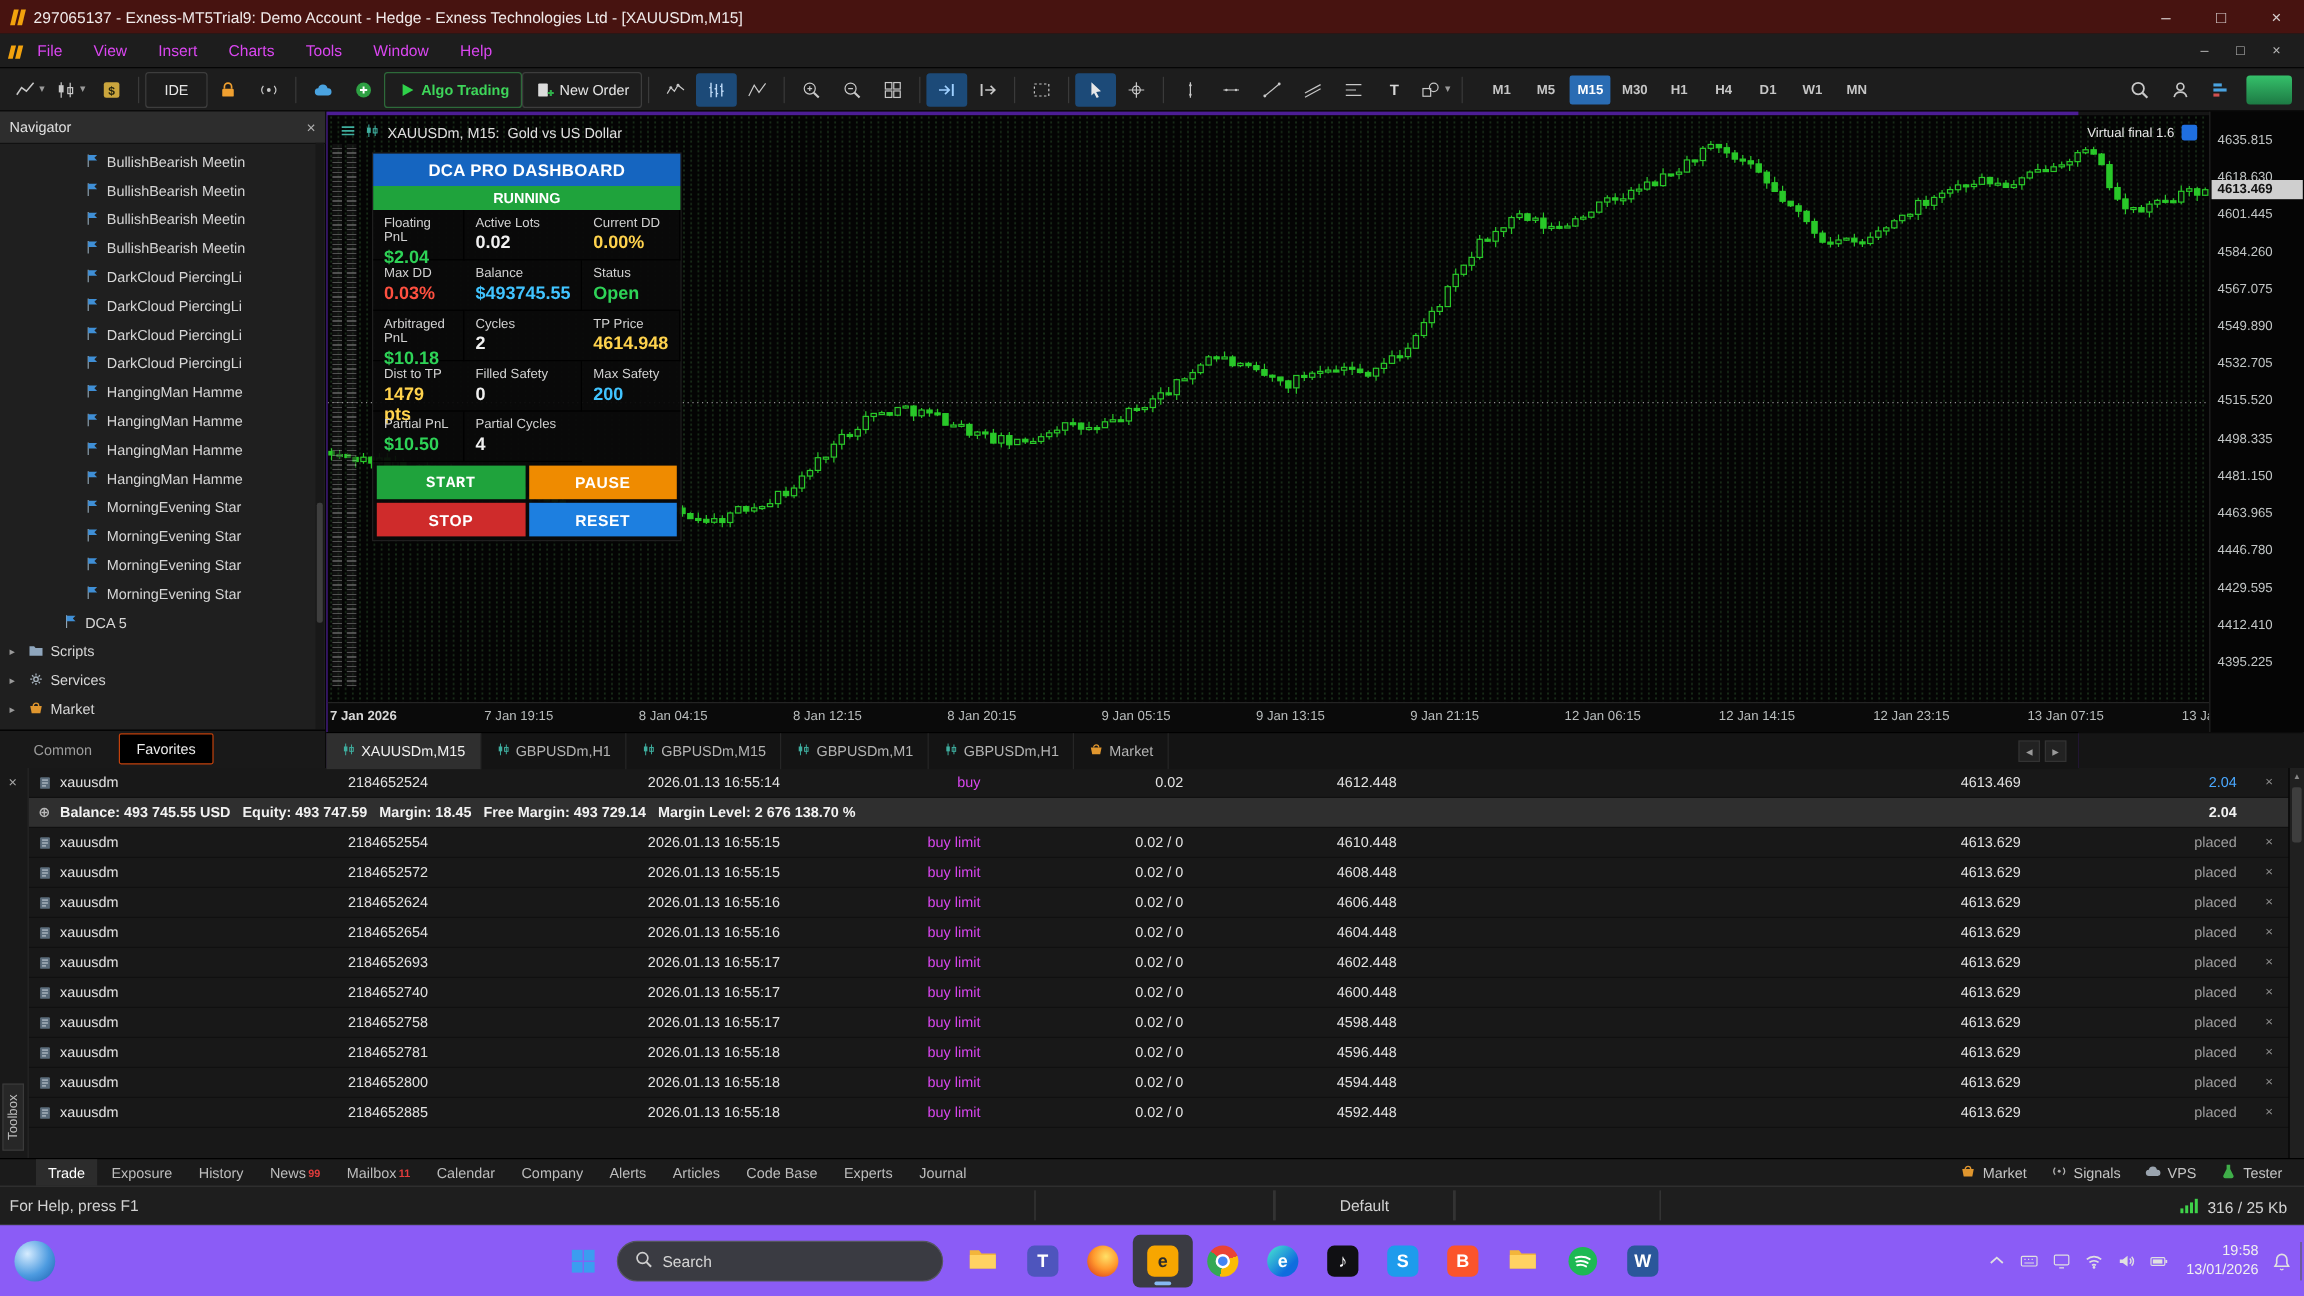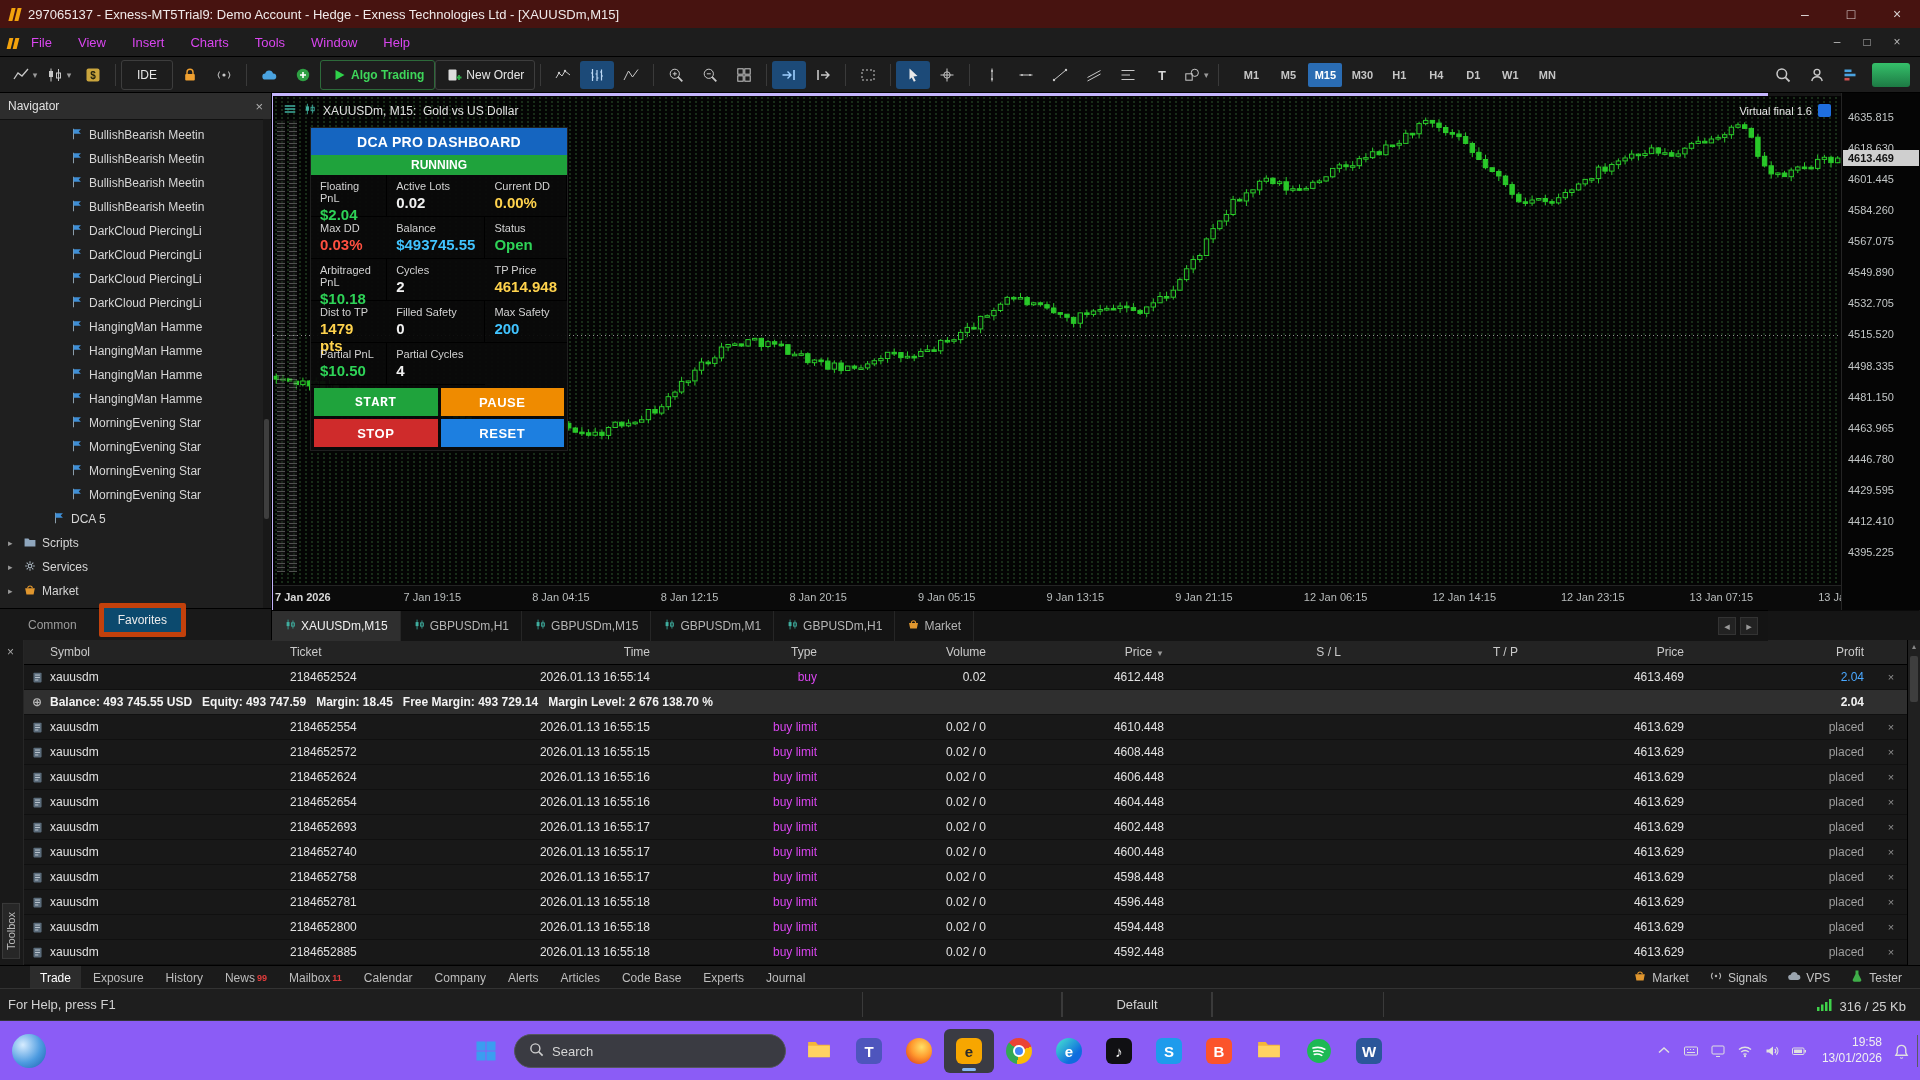--- a/index.html
+++ b/index.html
@@ -48,24 +48,24 @@
   .navigator{position:absolute;left:0;top:0;width:272px;height:547px;background:#1f1f1f;border-right:1px solid #000;box-sizing:border-box;}
   .nav-header{height:26px;background:#2d2d2d;display:flex;align-items:center;padding:0 8px;font-size:12px;color:#e0e0e0;border-bottom:1px solid #111;}
   .nav-close{margin-left:auto;color:#b0b0b0;font-size:13px;}
   .nav-tree{position:absolute;top:26px;left:0;right:8px;bottom:32px;overflow:hidden;padding-top:4px;}
   .nrow{height:24px;display:flex;align-items:center;gap:5px;font-size:12px;color:#d6d6d6;white-space:nowrap;overflow:hidden;box-sizing:border-box;}
   .nrow .arrow{width:10px;font-size:9px;color:#9a9a9a;flex:0 0 auto;}
   .nav-scroll{position:absolute;right:1px;top:26px;bottom:32px;width:7px;background:#181818;}
   .nav-scroll .thumb{position:absolute;left:1px;width:5px;top:300px;height:100px;background:#3e3e3e;border-radius:2px;}
   .nav-tabs{position:absolute;left:0;bottom:0;width:100%;height:32px;background:#191919;border-top:1px solid #000;display:flex;align-items:flex-end;padding:0 0 0 14px;box-sizing:border-box;gap:8px;}
   .ntab{height:24px;padding:0 14px;display:flex;align-items:center;font-size:12px;color:#9c9c9c;margin-bottom:3px;}
-  .ntab.on{background:#0c4a6e;border:5px solid #c2410c;color:#ececec;border-radius:2px;}
+  .ntab.on{background:#000000;border:1px solid #c2410c;color:#ececec;border-radius:2px;}
 
   
-  .chartarea{position:absolute;left:272px;top:0;width:1460px;height:547px;background:#c4b5fd;padding-left:36px;}
+  .chartarea{position:absolute;left:272px;top:0;width:1460px;height:547px;background:#4c1d95;}
   .plot{position:absolute;left:1px;top:3px;width:1568px;height:489px;background-color:#040404;
         background-image:radial-gradient(circle,rgba(64,124,64,.34) .7px,transparent 1.1px);background-size:6px 4px;overflow:hidden;}
   #candles{position:absolute;left:0;top:0;}
   .chart-header{position:absolute;left:10px;top:6px;display:flex;align-items:center;gap:6px;font-size:12px;color:#e0e0e0;z-index:5;white-space:pre;}
   .overlay-label{position:absolute;right:10px;top:8px;display:flex;align-items:center;gap:6px;font-size:11px;color:#e8e8e8;z-index:5;}
   .ov-icon{width:13px;height:13px;border-radius:2px;background:#1f6fe0;}
   .strip{position:absolute;top:24px;height:452px;width:8px;background:repeating-linear-gradient(0deg,#9a9a9a 0 1px,#1c1c1c 1px 4px);opacity:.5;z-index:4;}
   .strip.s1{left:4px;}.strip.s2{left:16px;}
 
   .dashboard{position:absolute;left:37px;top:31px;width:256px;background:rgba(10,10,10,.94);border:1px solid #1f1f1f;z-index:6;}
@@ -1292,34 +1292,20 @@
         </div>
     </div>
   </div>
 
   <div class="tradepanel">
     <div class="tp-left">
       <span class="tp-close">×</span>
       <span class="tp-vlabel">Toolbox</span>
     </div>
     <div class="tp-main">
-      <div class="tp-header" id="trade-header">
-          <div></div>
-          <div class="cL">Symbol</div>
-          <div class="cL ticket">Ticket</div>
-          <div class="cR">Time</div>
-          <div class="cR">Type</div>
-          <div class="cR">Volume</div>
-          <div class="cR">Price<span class="sortarr">▼</span></div>
-          <div class="cR">S / L</div>
-          <div class="cR">T / P</div>
-          <div class="cR">Price</div>
-          <div class="cR">Profit</div>
-          <div></div>
-        </div>
       <div id="trade-rows">
           <div class="trow">
             <div class="rowicon">
               <svg width="13" height="13" viewBox="0 0 16 16">
                 <rect x="3" y="2" width="10" height="12" rx="1" fill="#5a6b7a"></rect>
                 <path d="M5 5h6M5 8h6M5 11h4" stroke="#cfd8e0" stroke-width="1"></path>
               </svg>
             </div>
             <div class="cL">xauusdm</div>
             <div class="cL ticket">2184652524</div>

